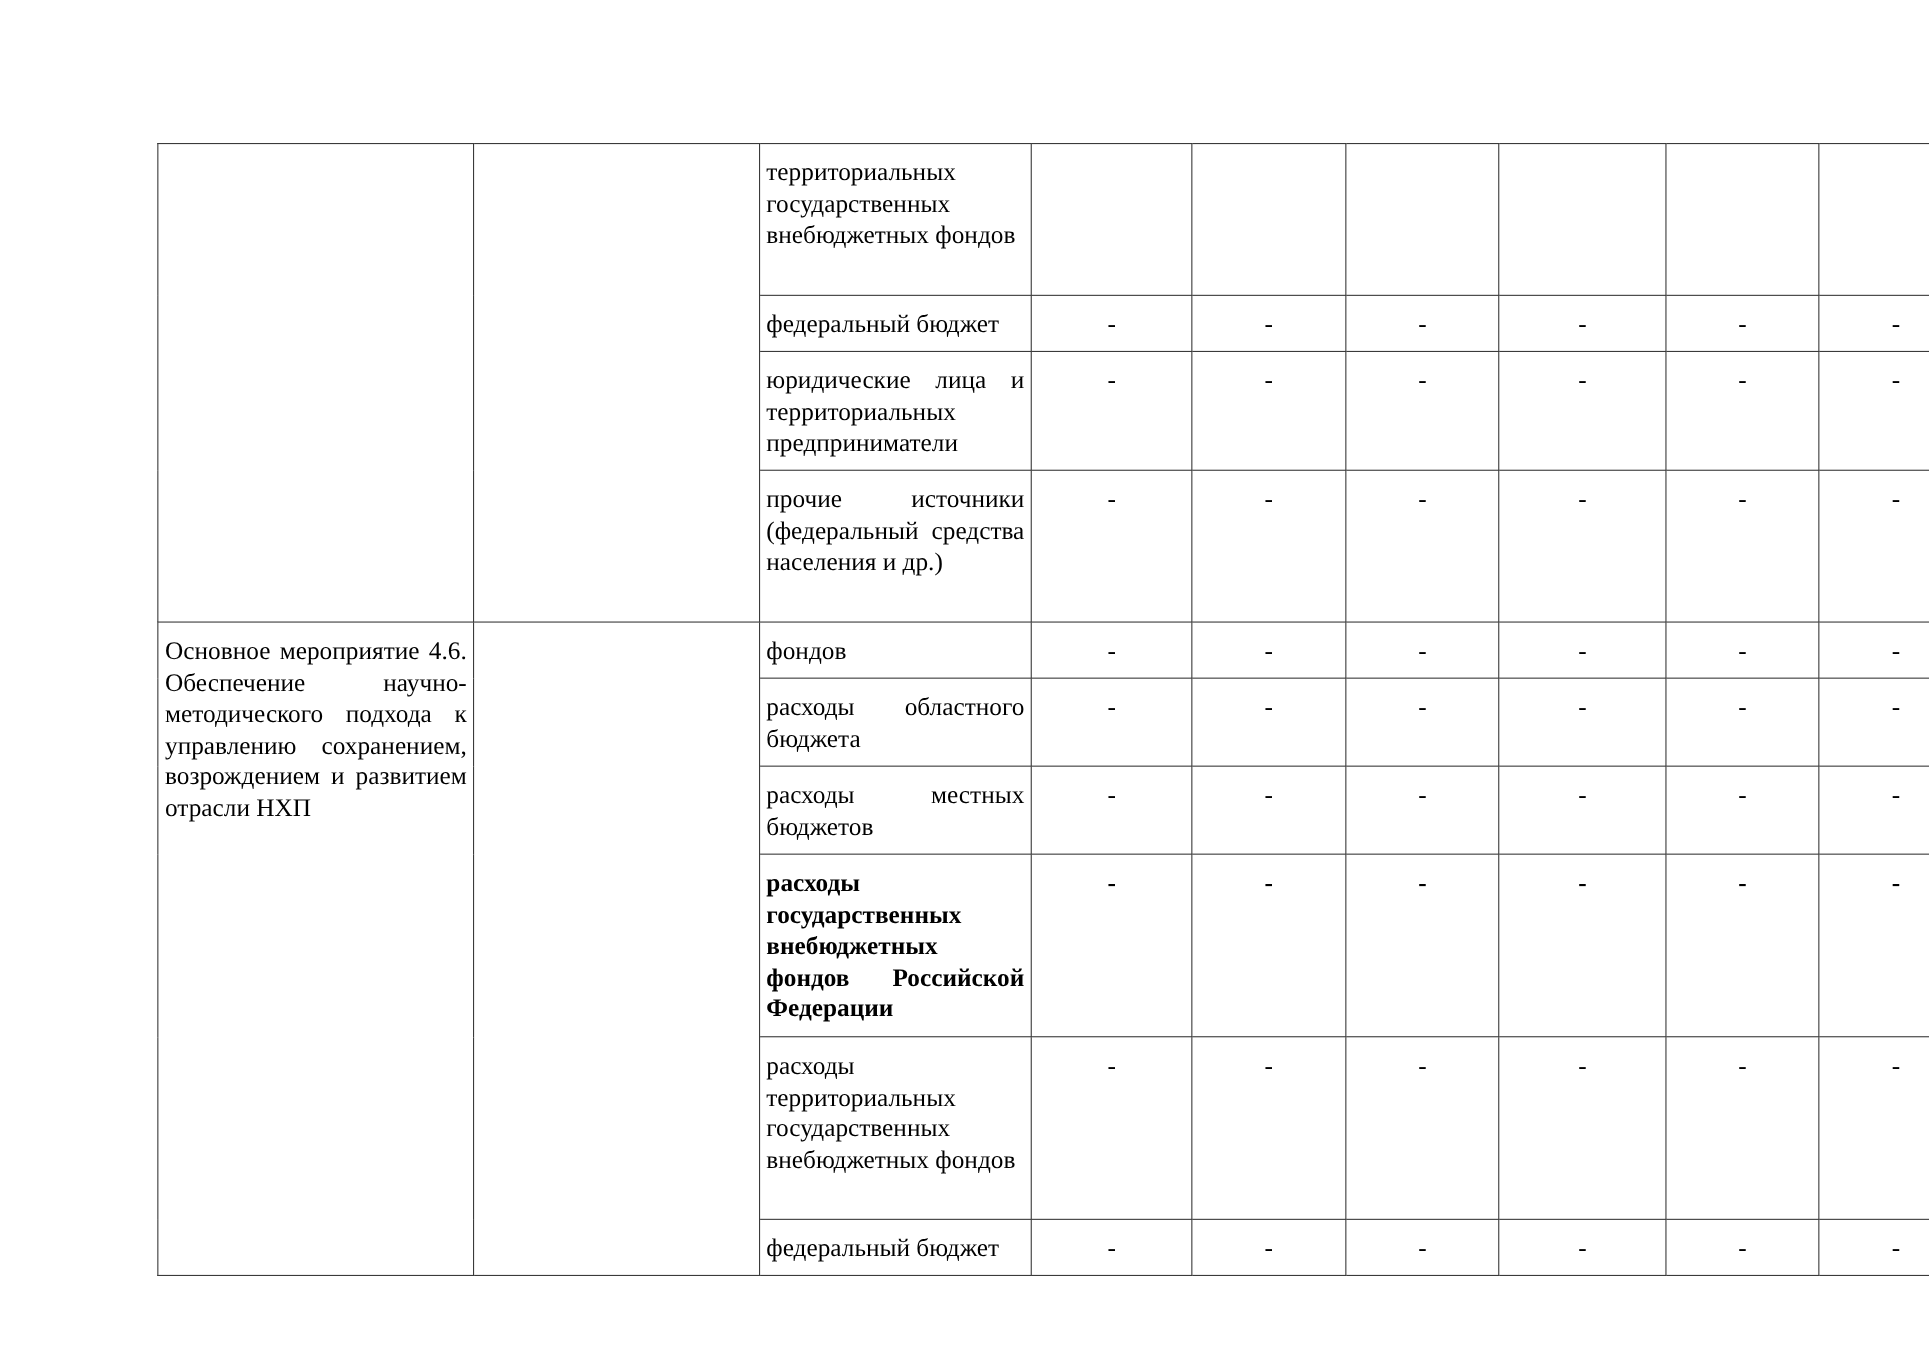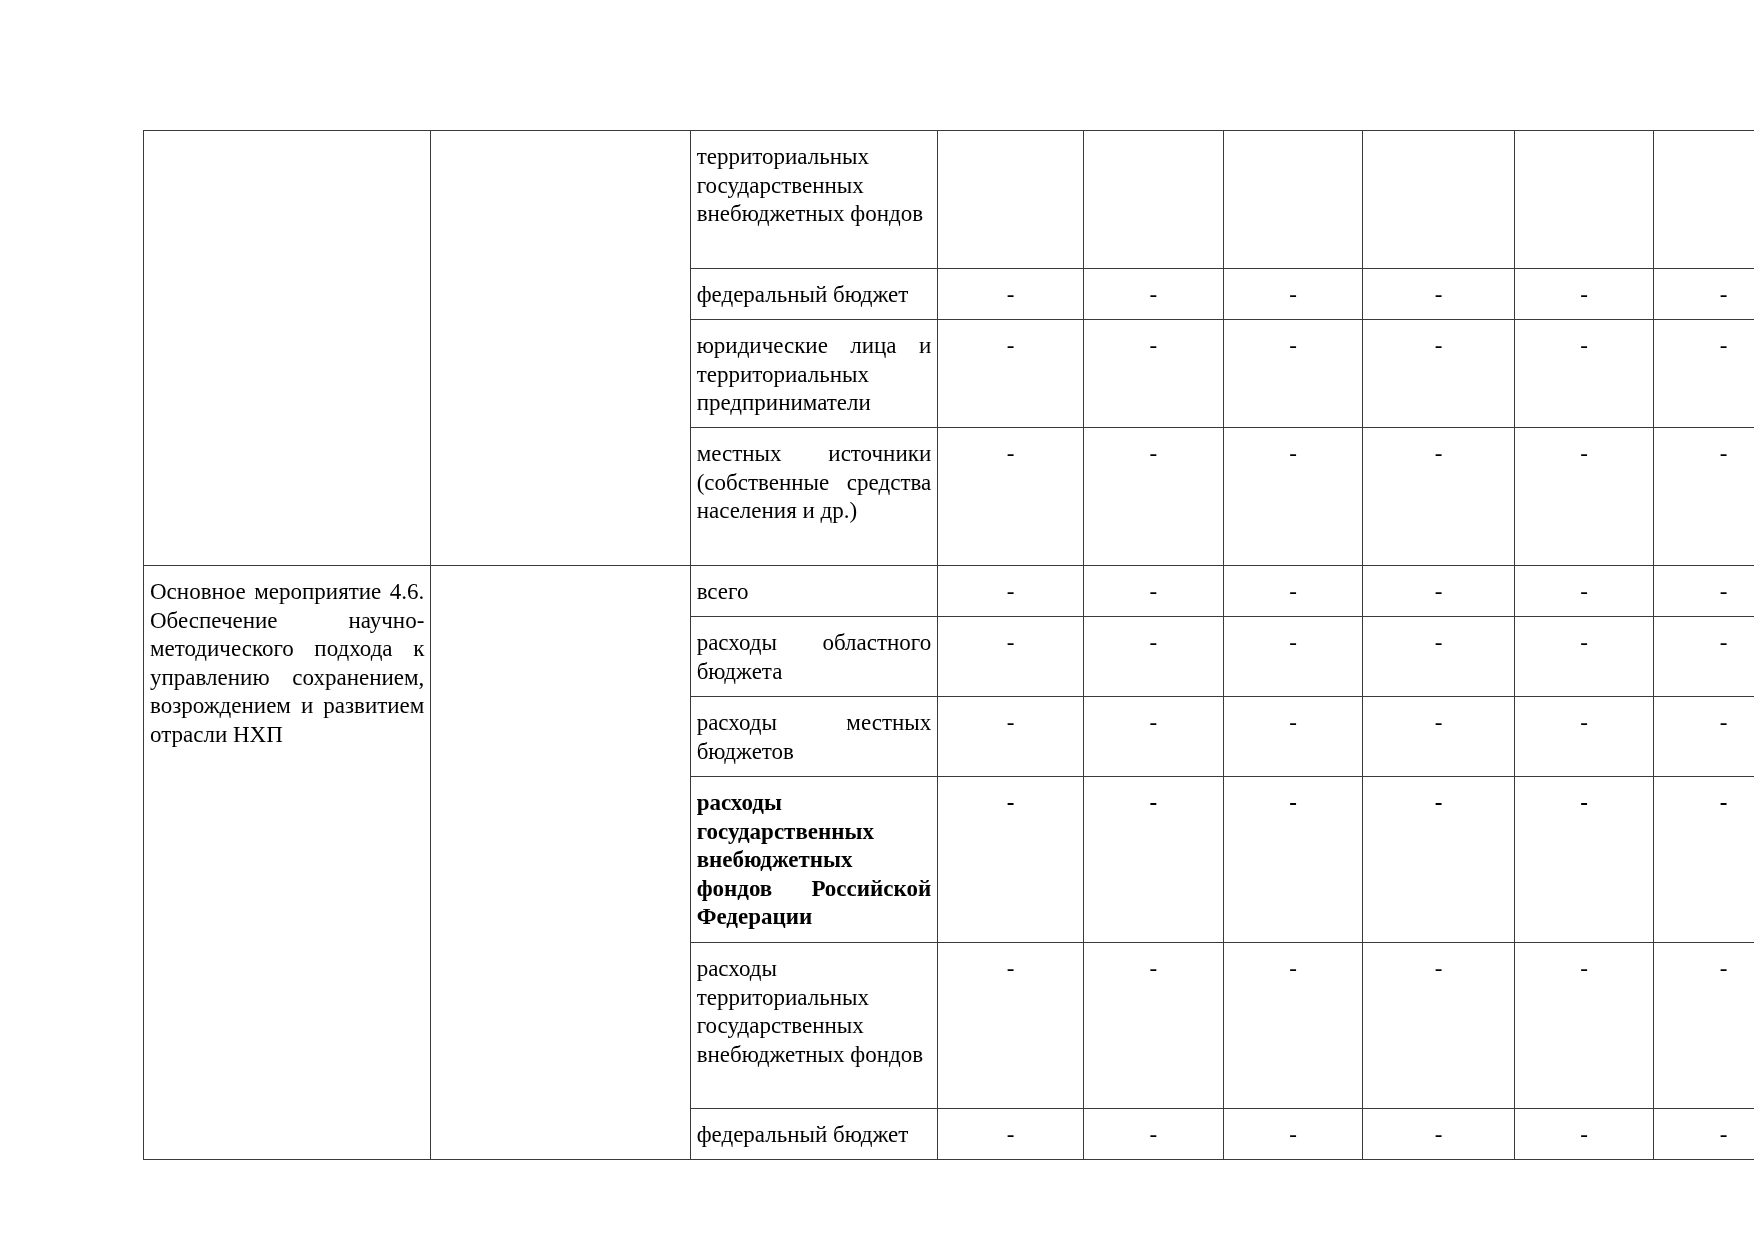--- a/index.html
+++ b/index.html
@@ -58,32 +58,32 @@
         <tr style="height: 108px;">
           <td class="just">юридические лица и территориальных предприниматели</td>
           <td class="val">-</td>
           <td class="val">-</td>
           <td class="val">-</td>
           <td class="val">-</td>
           <td class="val">-</td>
           <td class="val">-</td>
         </tr>
         <tr style="height: 138px;">
-          <td class="just">местных источники (собственные средства населения и др.)</td>
+          <td class="just">прочие источники (федеральный средства населения и др.)</td>
           <td class="val">-</td>
           <td class="val">-</td>
           <td class="val">-</td>
           <td class="val">-</td>
           <td class="val">-</td>
           <td class="val">-</td>
         </tr>
         <tr style="height: 51px;">
           <td rowspan="6" class="just">Основное мероприятие 4.6. Обеспечение научно-методического подхода к управлению сохранением, возрождением и развитием отрасли НХП</td>
           <td rowspan="6"></td>
-          <td class="just">всего</td>
+          <td class="just">фондов</td>
           <td class="val">-</td>
           <td class="val">-</td>
           <td class="val">-</td>
           <td class="val">-</td>
           <td class="val">-</td>
           <td class="val">-</td>
         </tr>
         <tr style="height: 80px; margin-top: 12px;">
           <td class="just">расходы областного бюджета</td>
           <td class="val">-</td>

